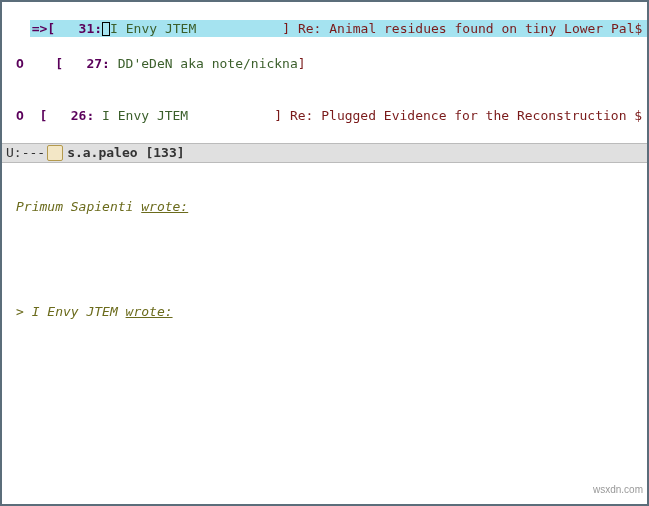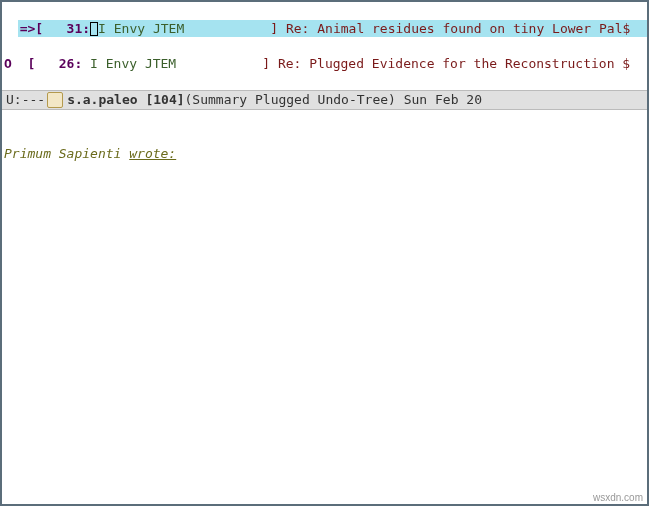--- a/index.html
+++ b/index.html
@@ -9,21 +9,21 @@
     font-family: "DejaVu Sans Mono", "Menlo", "Consolas", monospace;
     font-size: 13px;
     line-height: 1.35;
     color: #333;
     width: 649px;
     height: 506px;
     overflow: hidden;
     border: 2px solid #5b6d7a;
     box-sizing: border-box;
   }
-  .pane { white-space: pre; overflow: hidden; }
+  .pane { white-space: pre; overflow: hidden; margin-left: 12px; }
   .row { height: 17.6px; padding: 0 2px; }
   .hl { background: #a5e3f0; display: inline-block; width: 100%; }
   .msgnum { color: #5a005a; font-weight: bold; }
   .msgname { color: #3b5f2b; }
   .darkred { color: #7a1a1a; }
   .modeline {
     background: #e0e0e0;
     color: #333;
     height: 18px;
     padding: 0 4px;
@@ -43,41 +43,42 @@
   .ml-name { font-weight: bold; }
   .italic { font-style: italic; }
   .under { text-decoration: underline; }
   .olive { color: #6b6b1c; }
   .cursor {
     display:inline-block; width:8px; height:14px;
     border:1px solid #000; box-sizing:border-box;
     vertical-align: text-bottom;
   }
   .watermark {
-    position: absolute; right: 6px; bottom: 2px;
+    position: absolute; right: 6px; bottom: 10px;
     font-size: 10px; color: #999; font-family: sans-serif;
   }
 </style>
 </head>
 <body>
 
 <div class="pane">
   <div class="row hl"><span class="msgnum">=&gt;[   31:</span><span class="cursor"></span><span class="msgname">I Envy JTEM           </span><span class="darkred">] Re: Animal residues found on tiny Lower Pal$</span></div>
+  <div class="row"><span class="msgnum">O    [   27: </span><span class="msgname">DD'eDeN aka note/nickna</span><span class="darkred">]</span></div>
   <div class="row"><span class="msgnum">O  [   26: </span><span class="msgname">I Envy JTEM           </span><span class="darkred">] Re: Plugged Evidence for the Reconstruction $</span></div>
 </div>
 <div class="modeline">
   <span>U:---</span>
   <span class="ml-icon"></span>
-  <span class="ml-name">s.a.paleo [104]</span>
-  <span>(Summary Plugged Undo-Tree) Sun Feb 20</span>
+  <span class="ml-name">s.a.paleo [133]</span>
 </div>
 
 <div class="pane">
   <div class="row italic olive"><span>Primum Sapienti </span><span class="under">wrote:</span></div>
   <div class="row"> </div>
+  <div class="row italic olive"><span>&gt; I Envy JTEM </span><span class="under">wrote:</span></div>
   <div class="row"> </div>
   
   
   
   
   
 </div>
 
 <div class="watermark">wsxdn.com</div>
 

